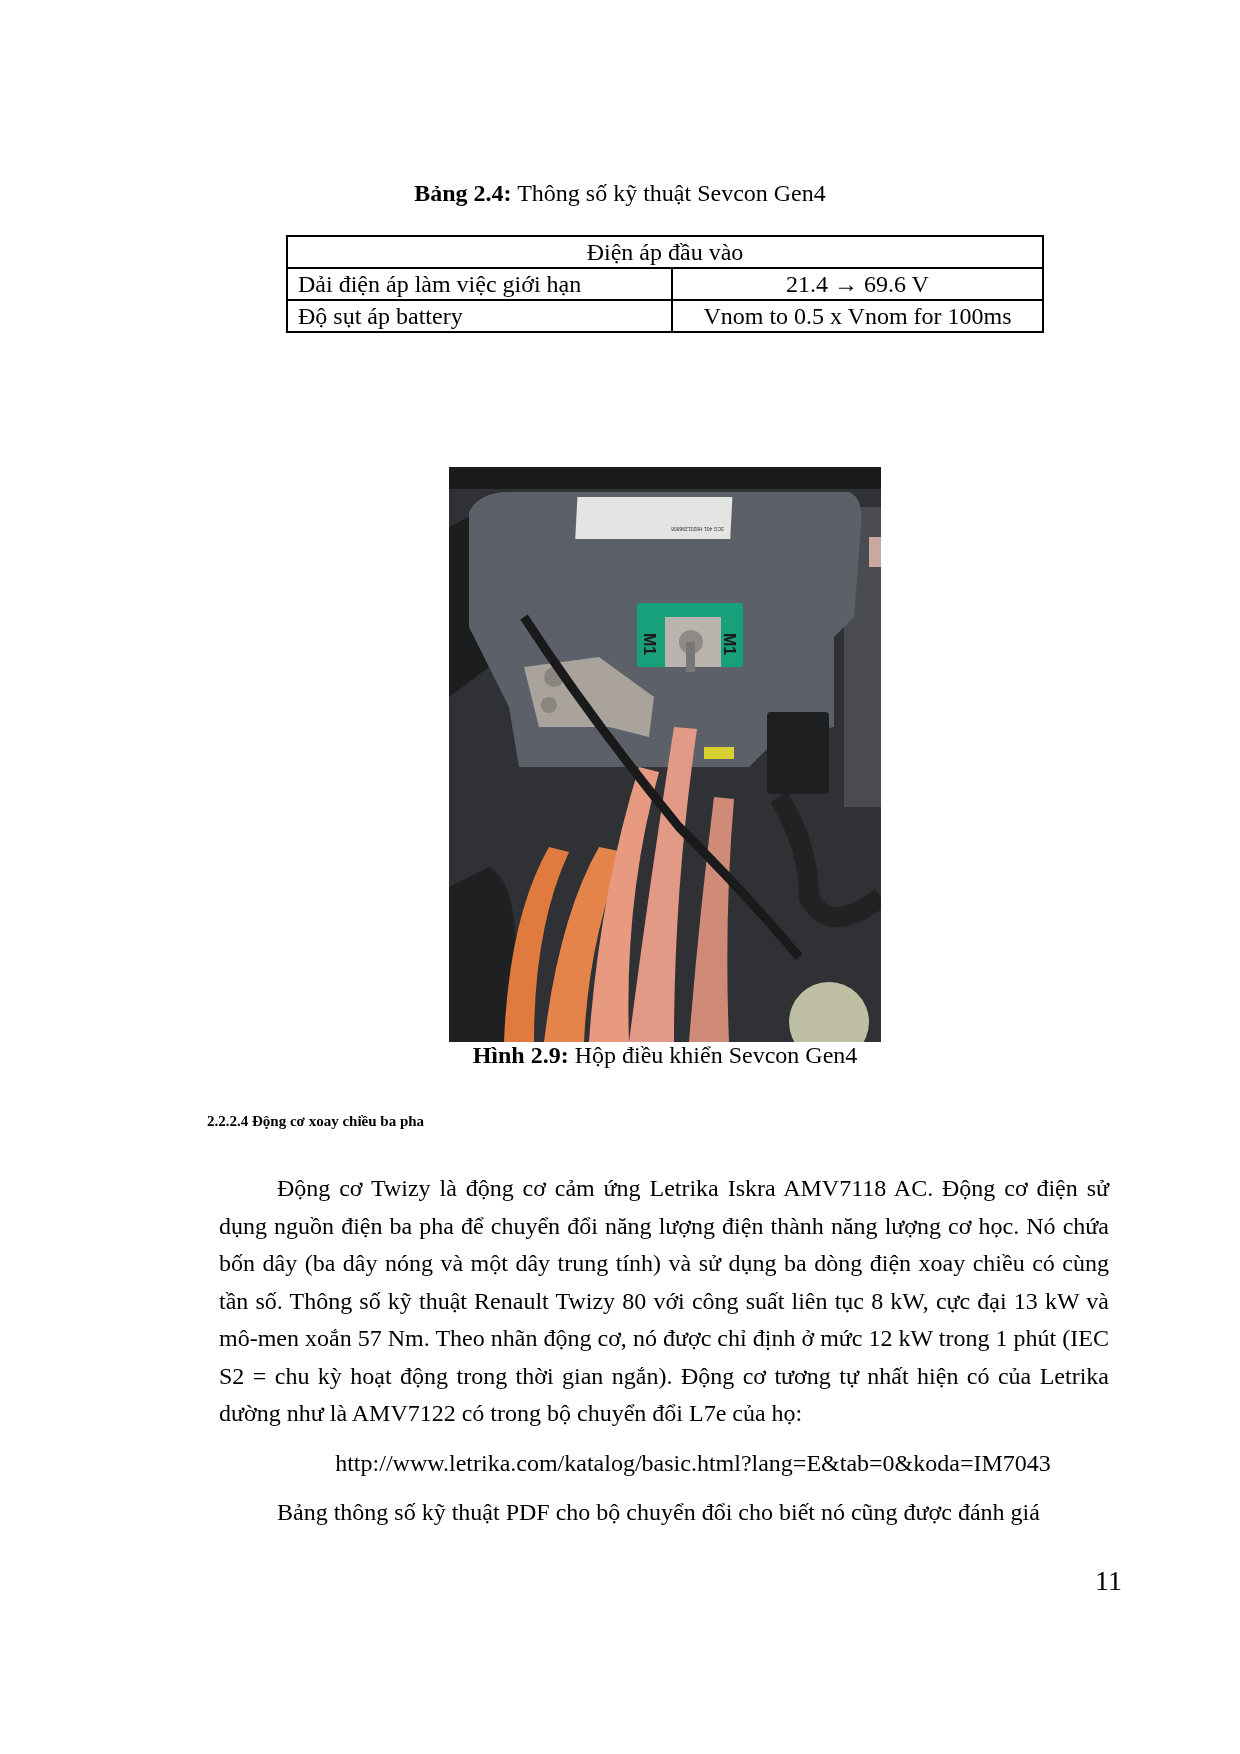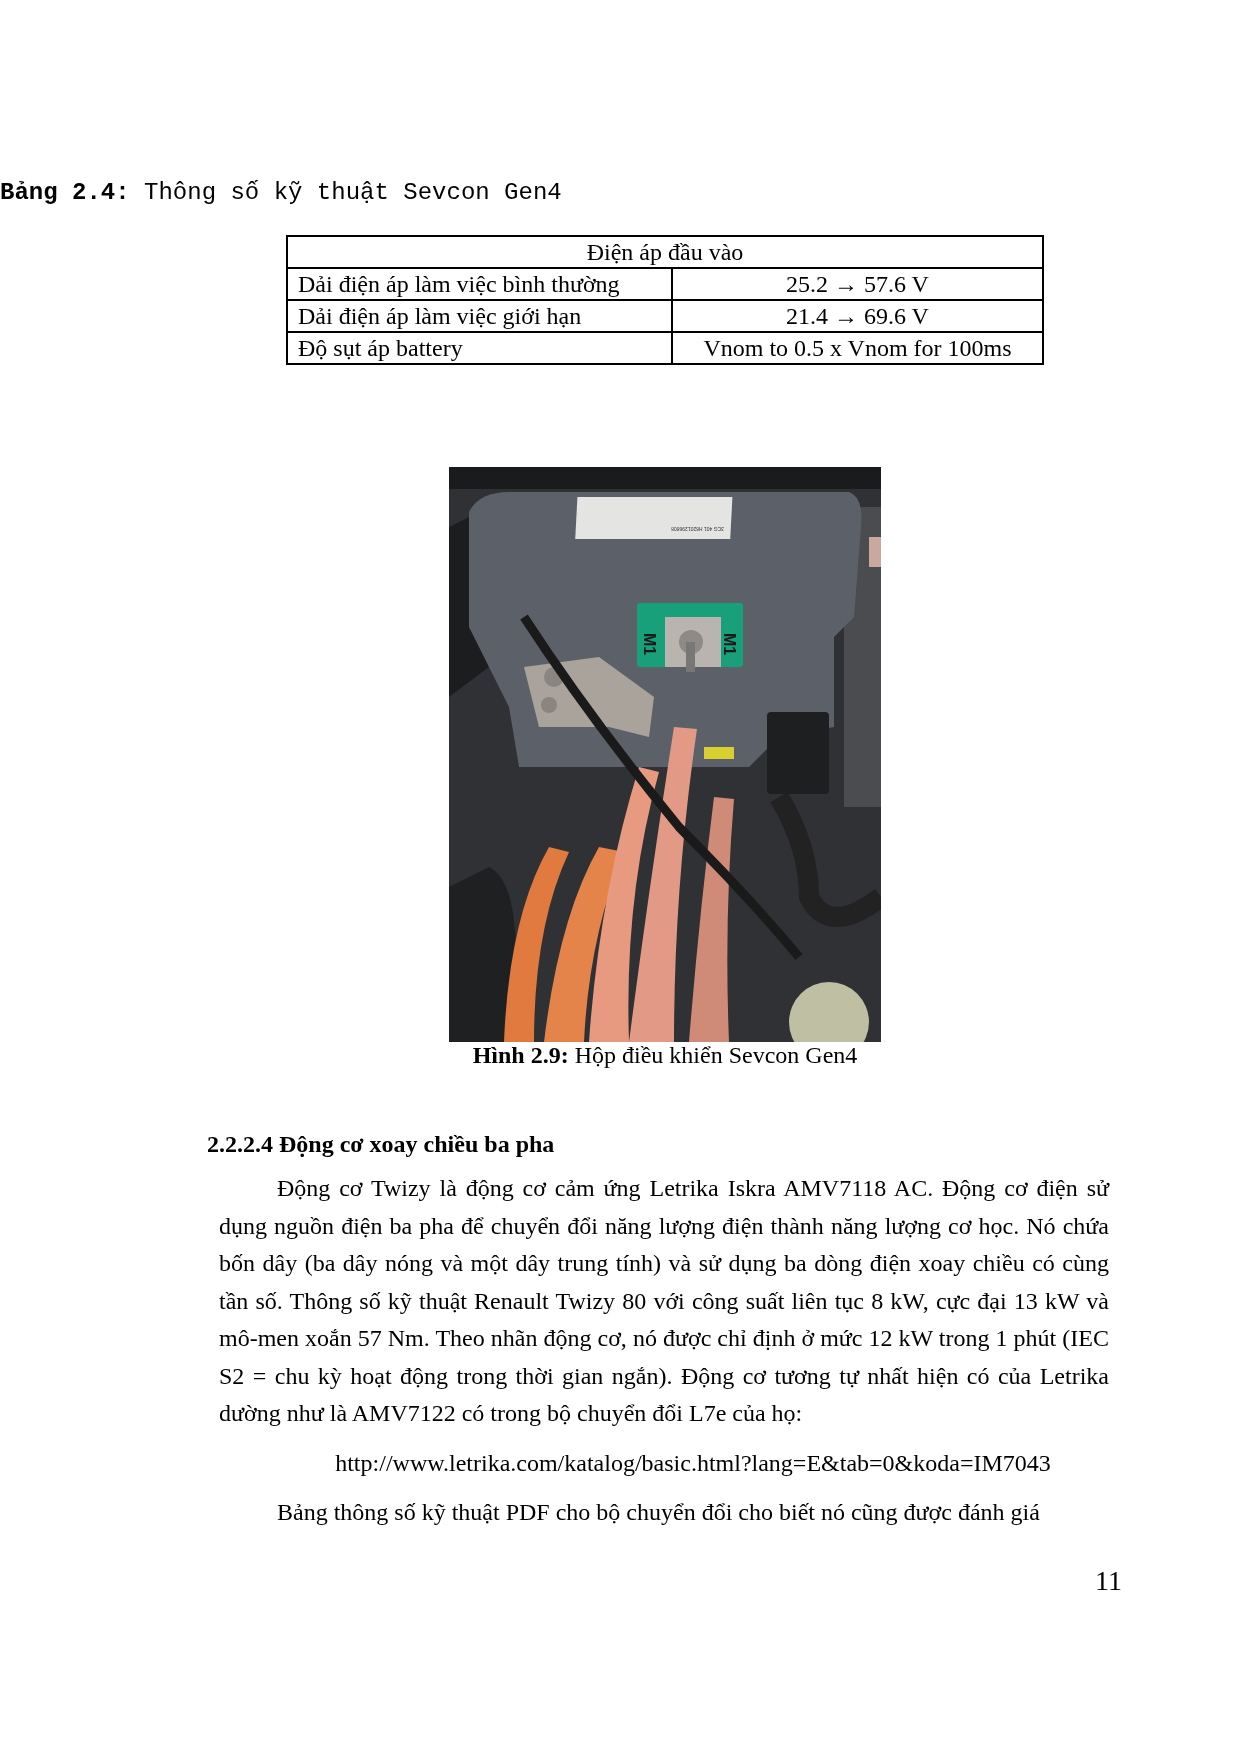--- a/index.html
+++ b/index.html
@@ -1,50 +1,46 @@
 <!DOCTYPE html>
 <html><head>
 <meta charset="utf-8">
 <style>
   html, body { margin: 0; padding: 0; background: #ffffff; }
   body { width: 1240px; height: 1754px; position: relative; overflow: hidden;
          font-family: "Liberation Serif", "DejaVu Serif", serif; color: #000; }
   .abs { position: absolute; }
-  .table-caption { left: 0; width: 1240px; top: 178px; text-align: left; font-size: 24px; line-height: 30px; font-family: Liberation Mono, monospace; }
+  .table-caption { left: 0; width: 1240px; top: 178px; text-align: center; font-size: 24px; line-height: 30px; }
   .table-caption b, .fig-caption b { font-weight: bold; }
   table.spec { position: absolute; left: 286px; top: 235px; width: 758px; border-collapse: collapse;
                font-size: 24px; border-radius: 28px; }
   table.spec td { border: 2px solid #000; height: 30px; padding: 0 10px; line-height: 28px; white-space: nowrap; }
   table.spec td.hdr { text-align: center; }
   table.spec td.lbl { width: 363px; text-align: left; }
   table.spec td.val { text-align: center; }
   .photo { left: 449px; top: 467px; width: 432px; height: 575px; overflow: hidden; background: #3b3e42; }
   .fig-caption { left: 0; width: 1330px; top: 1040px; text-align: center; font-size: 24px; line-height: 30px; }
-  .heading { left: 207px; top: 1106px; font-size: 24px; font-weight: bold; line-height: 30px; margin-top: 23px; }
+  .heading { left: 207px; top: 1106px; font-size: 15px; font-weight: bold; line-height: 30px; }
   .para { left: 207px; width: 914px; top: 1158px; font-size: 24px; line-height: 37.5px; text-align: justify; }
   .para p { margin: 12px; }
   .para .indent { text-indent: 58px; }
   .para .url { padding-left: 58px; text-align: center; }
   .page-num { left: 1090px; top: 1565px; font-size: 28px; width: 32px; text-align: right; }
 </style>
 </head>
 <body>
 
 <div class="abs table-caption">
   <b>Bảng 2.4:</b><span> Thông số kỹ thuật Sevcon Gen4</span>
 </div>
 
 <table class="spec">
   <tbody>
       <tr>
     <td class="hdr" colspan="2">Điện áp đầu vào</td>
-  </tr>
-  <tr>
-    <td class="lbl">Dải điện áp làm việc bình thường</td>
-    <td class="val">25.2 → 57.6 V</td>
   </tr>
   <tr>
     <td class="lbl">Dải điện áp làm việc giới hạn</td>
     <td class="val">21.4 → 69.6 V</td>
   </tr>
   <tr>
     <td class="lbl">Độ sụt áp battery</td>
     <td class="val">Vnom to 0.5 x Vnom for 100ms</td>
   </tr>
 </tbody>

